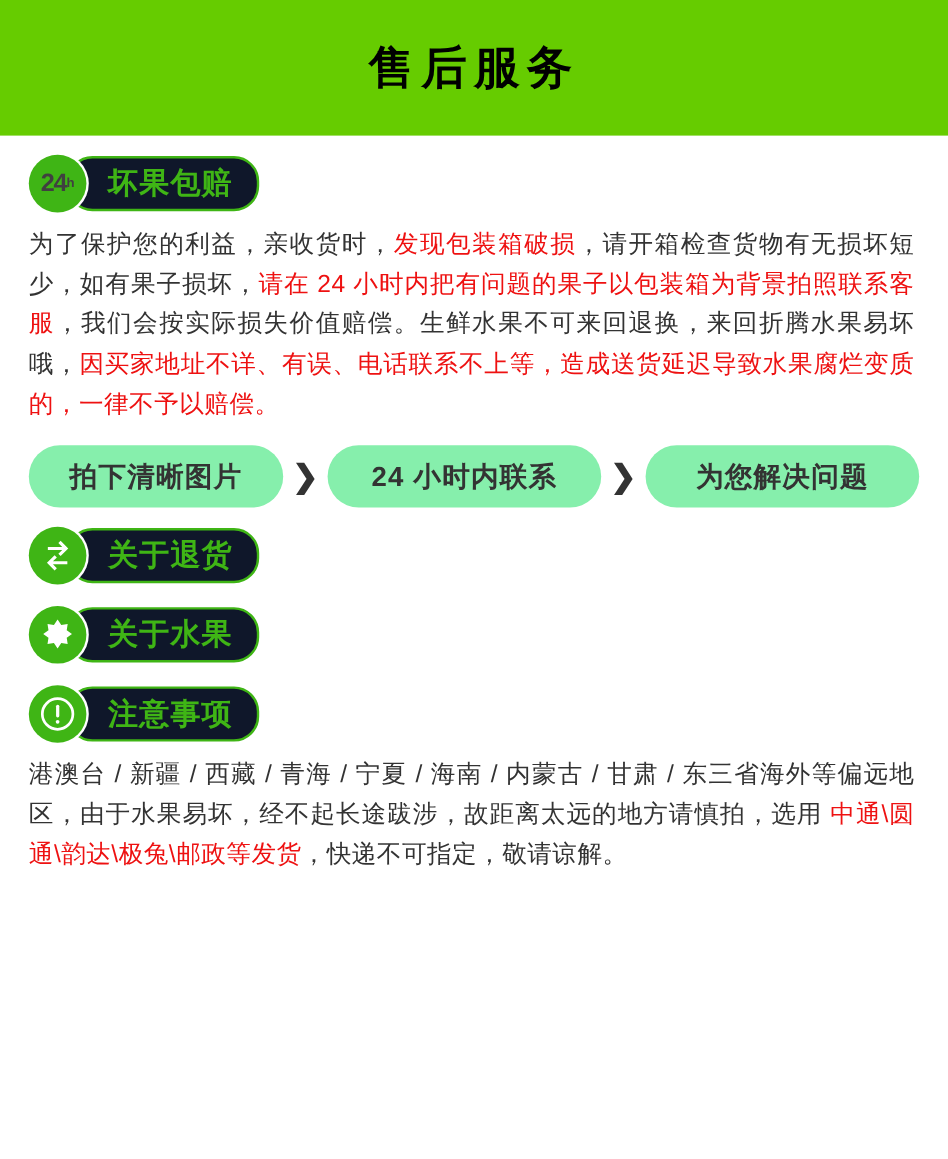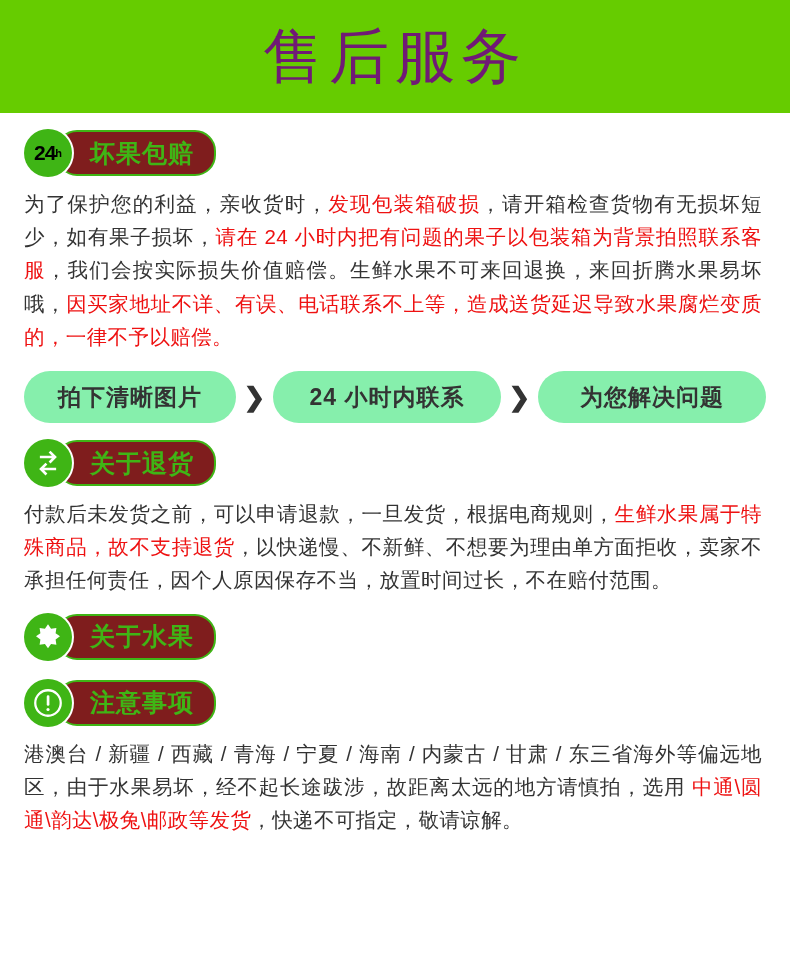--- a/index.html
+++ b/index.html
@@ -23,23 +23,23 @@
   
   .banner {
     width: 790px;
     height: 113px;
     background: #66cc00;
     display: flex;
     align-items: center;
     justify-content: center;
   }
   .banner-title {
-    color: #701a75;
-    font-size: 60px;
-    font-weight: normal;
+    color: #000000;
+    font-size: 38px;
+    font-weight: bold;
     letter-spacing: 6px;
     line-height: 1;
     font-family: "Liberation Serif", serif;
   }
   
   .section {
     padding: 0 24px;
     box-sizing: border-box;
   }
   .head-row {
@@ -47,21 +47,21 @@
     align-items: center;
     margin-top: 14px;
     margin-bottom: 8px;
     height: 52px;
   }
   .badge {
     width: 48px;
     height: 48px;
     border-radius: 50%;
     background: #3fb515;
-    color: #000000;
+    color: #404040;
     display: flex;
     align-items: center;
     justify-content: center;
     flex: 0 0 auto;
     position: relative;
     z-index: 3;
     box-shadow: 0 0 0 2px #ffffff;
   }
   .badge .b24 {
     font-size: 21px;
@@ -76,21 +76,21 @@
   }
   .badge svg { display:block; }
   .pill {
     margin-left: -16px;
     height: 42px;
     border: 2px solid #3fb515;
     border-radius: 21px;
     padding: 0 20px 0 32px;
     display: flex;
     align-items: center;
-    background: #7f1d1d;
+    background: #0f172a;
     position: relative;
     z-index: 1;
   }
   .pill-text {
     color: #3fb515;
     font-size: 25px;
     font-weight: bold;
     letter-spacing: 1px;
     line-height: 1;
   }
@@ -183,21 +183,20 @@
       <div class="badge">
         <svg width="30" height="30" viewBox="0 0 24 24" aria-hidden="true">
           <path d="M5.5 9.2h9.6l-2.6-2.6 1.5-1.5 5.1 5.1-5.1 5.1-1.5-1.5 2.6-2.6H5.5z" fill="#ffffff" transform="translate(0,-3)"></path>
           <path d="M18.5 14.8H8.9l2.6 2.6-1.5 1.5-5.1-5.1 5.1-5.1 1.5 1.5-2.6 2.6h9.6z" fill="#ffffff" transform="translate(0,3)"></path>
         </svg>
       </div>
       <div class="pill">
         <span class="pill-text">关于退货</span>
       </div>
     </div>
-    <p class="para" id="p1"><span>付款后未发货之前，可以申请退款，一旦发货，根据电商规则，</span><span class="red">生鲜水果属于特殊商品，故不支持退货</span><span>，以快递慢、不新鲜、不想要为理由单方面拒收，卖家不承担任何责任，因个人原因保存不当，放置时间过长，不在赔付范围。</span></p>
   </div>
 
   <div class="section">
     <div class="head-row">
       <div class="badge">
         <svg width="32" height="32" viewBox="0 0 24 24" aria-hidden="true">
           <path d="M12 2.5l2.3 3.3 4-0.6-0.6 4 3.3 2.3-3.3 2.3 0.6 4-4-0.6L12 20.5l-2.3-3.3-4 0.6 0.6-4L3 11.5l3.3-2.3-0.6-4 4 0.6z" fill="#ffffff"></path>
         </svg>
       </div>
       <div class="pill">

